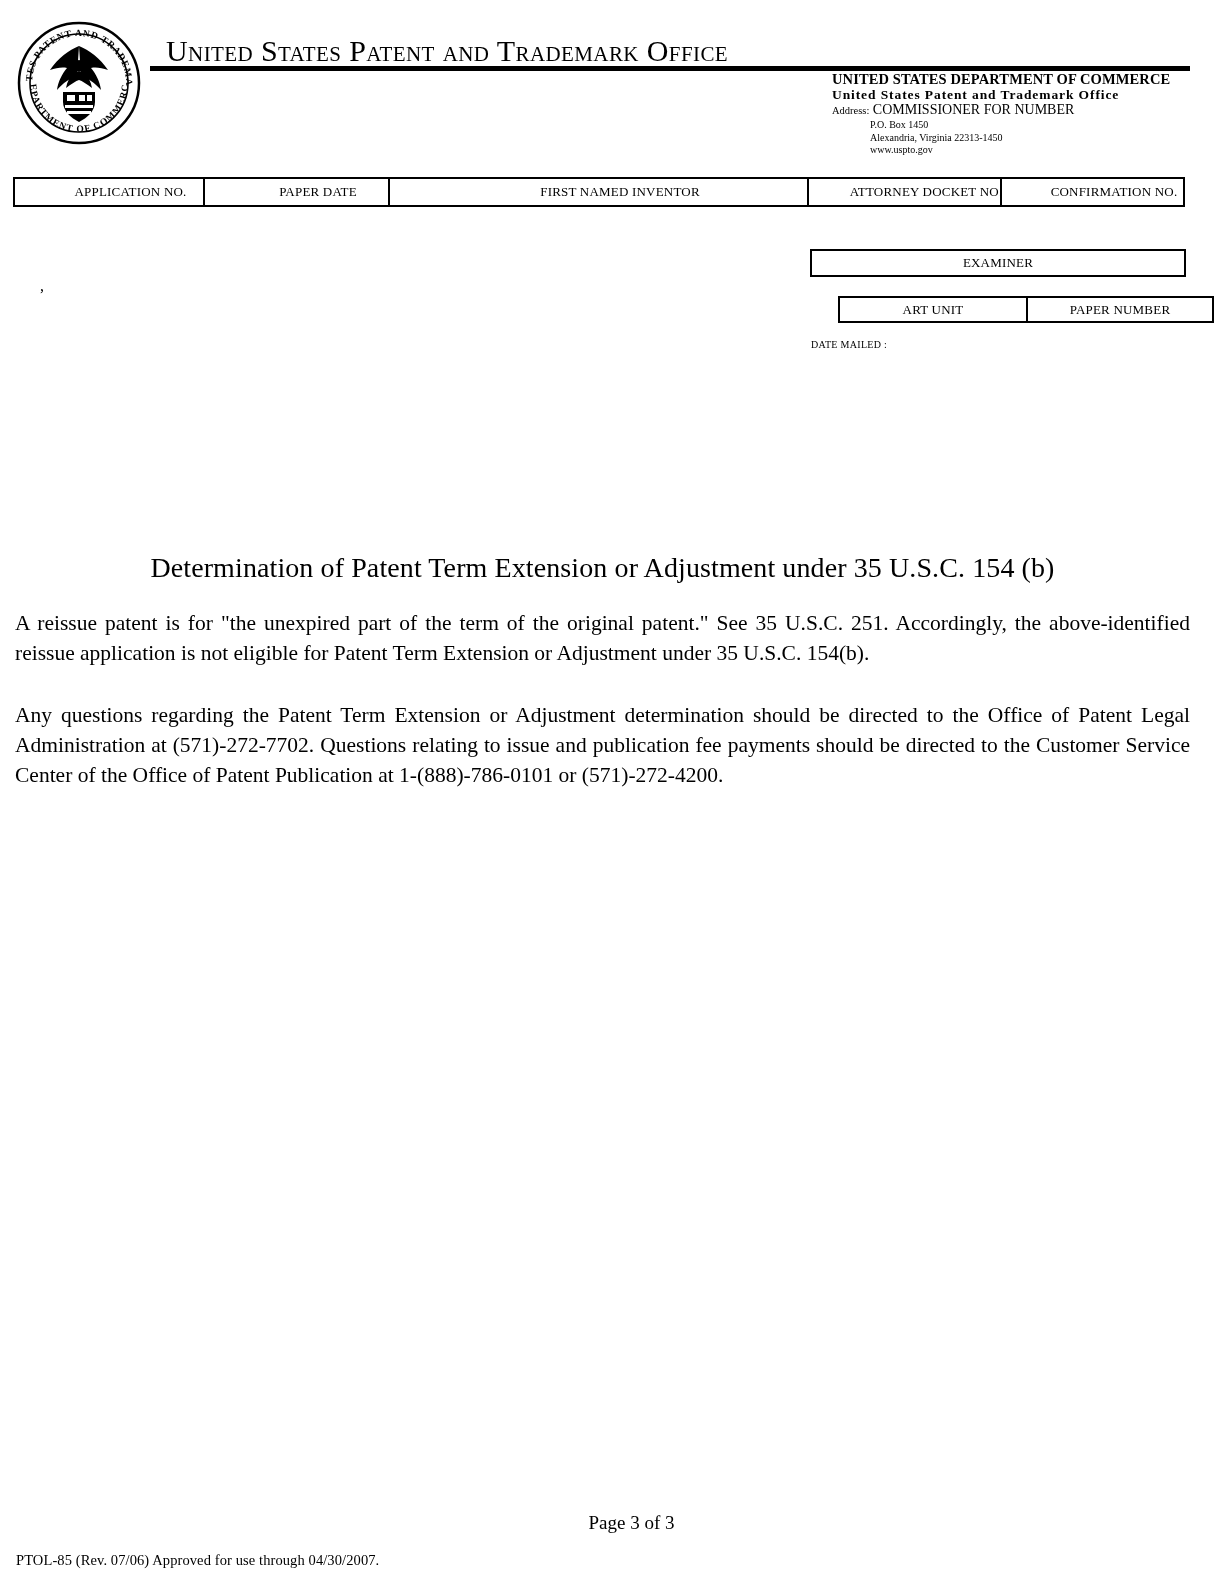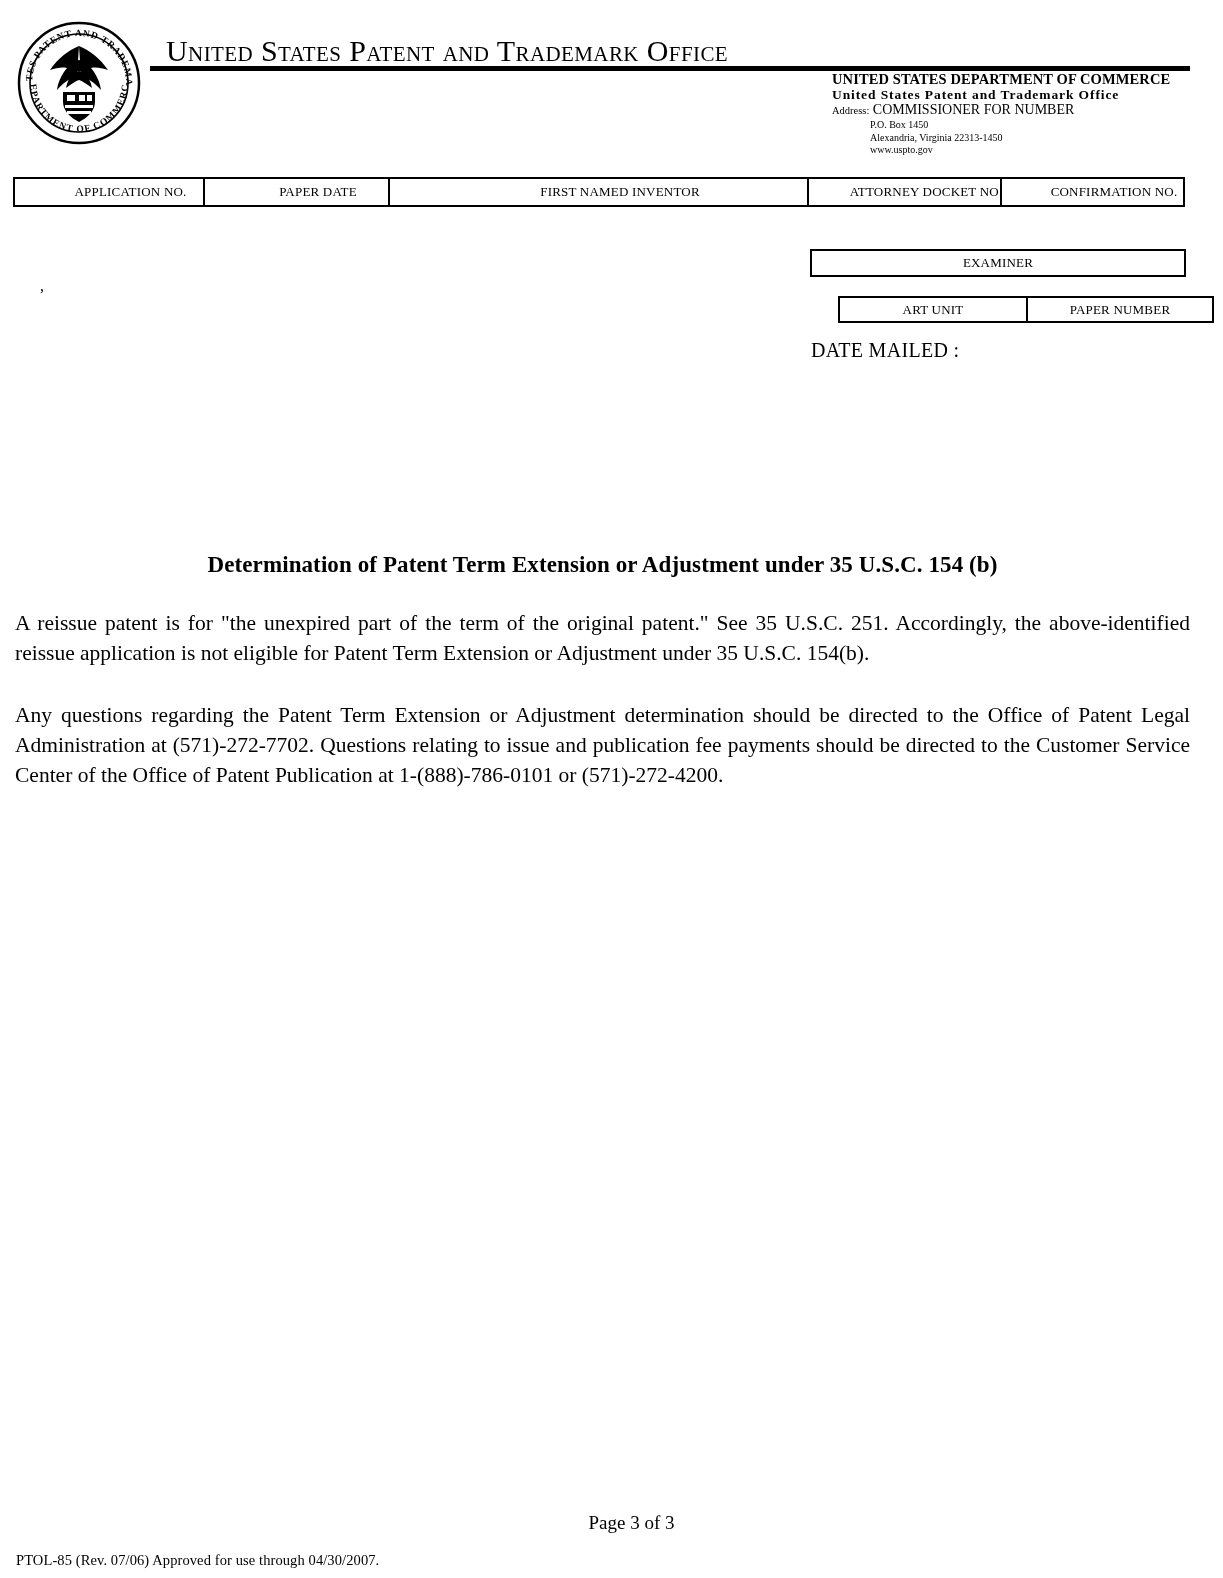--- a/index.html
+++ b/index.html
@@ -148,43 +148,43 @@
     box-sizing: border-box;
     height: 100%;
   }
   .col-art   { width: 188px; border-right: 2px solid #000000; }
   .col-paper { flex: 1; }
 
   #date-mailed {
     position: absolute;
     left: 811px;
     top: 339px;
-    font-size: 20px;
+    font-size: 10px;
     letter-spacing: 0.3px;
     white-space: nowrap;
   }
 
   
   #comma-artifact {
     position: absolute;
     left: 40px;
     top: 278px;
     font-size: 16px;
     line-height: 16px;
   }
 
   
   #doc-title {
     position: absolute;
     left: 15px;
     top: 552px;
     width: 1175px;
     text-align: center;
-    font-size: 23px;
-    font-weight: bold;
+    font-size: 28px;
+    font-weight: normal;
     letter-spacing: 0.1px;
     white-space: nowrap;
   }
   .body-para {
     position: absolute;
     left: 15px;
     width: 1175px;
     font-size: 21.5px;
     line-height: 30px;
     text-align: justify;

